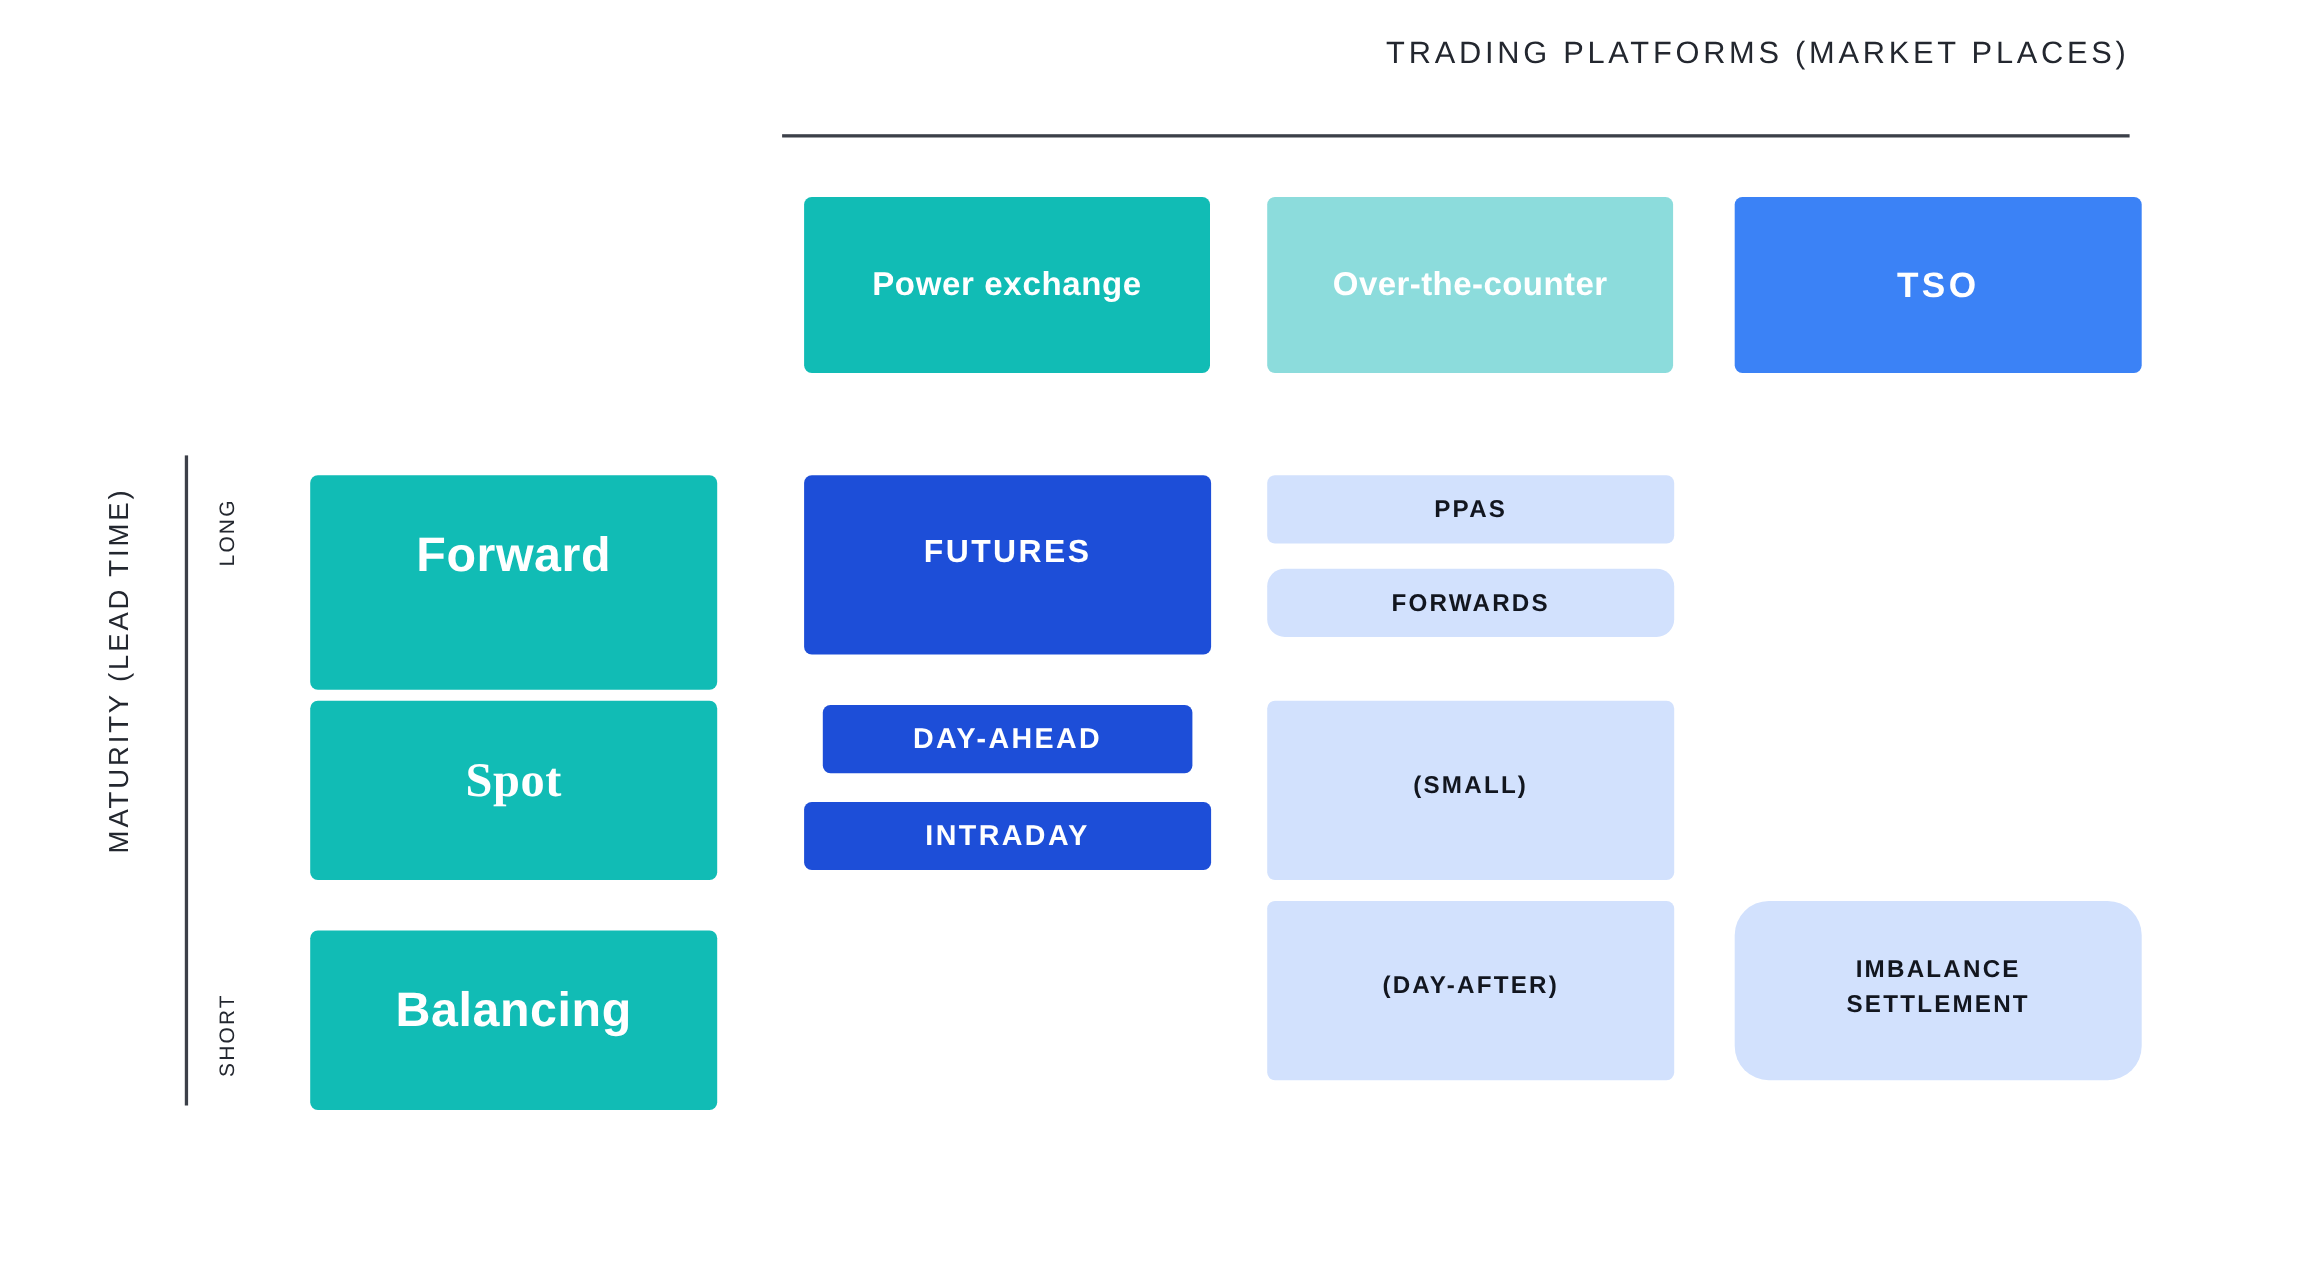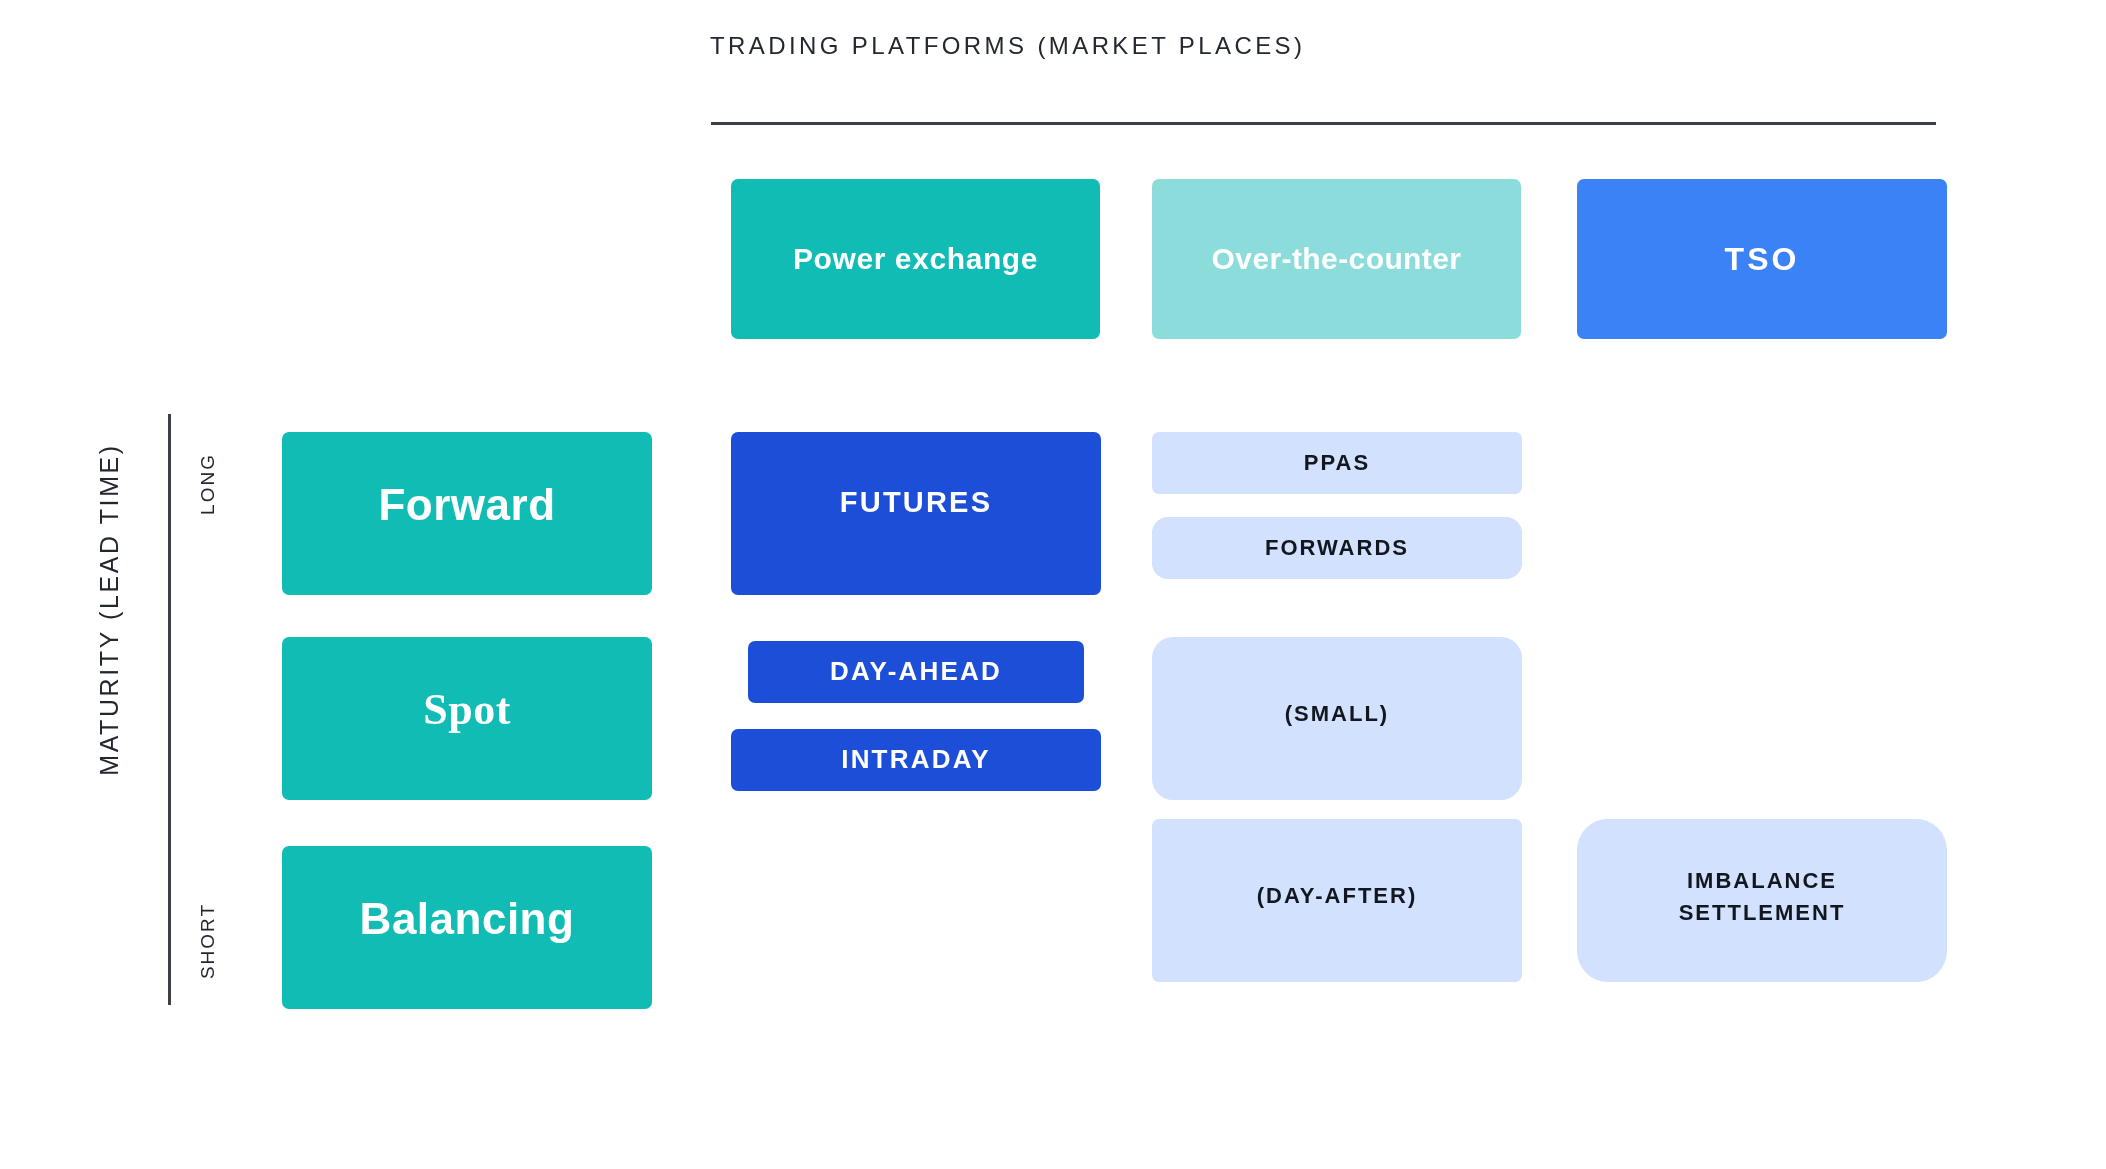--- a/index.html
+++ b/index.html
@@ -16,22 +16,22 @@
     height: 1169px;
     background: #ffffff;
   }
 
   
   .chart-title {
     position: absolute;
     left: 710px;
     top: 32px;
     width: 1226px;
-    text-align: left;
-    font-size: 24px;
+    text-align: right;
+    font-size: 28px;
     font-weight: 400;
     letter-spacing: 3.4px;
     color: #23272f;
     white-space: nowrap;
   }
   .title-rule {
     position: absolute;
     left: 711px;
     top: 122px;
     width: 1225px;
@@ -100,21 +100,21 @@
     left: 282px;
     width: 370px;
     background: #11bcb5;
     color: #ffffff;
     font-weight: 700;
     font-size: 44px;
     letter-spacing: 0.5px;
     align-items: flex-start;
     padding-top: 45px;
   }
-  .maturity-card.m-0 { top: 432px; height: 163px; }
+  .maturity-card.m-0 { top: 432px; height: 195px; }
   .maturity-card.m-1 { top: 637px; height: 163px; font-family: Liberation Serif, serif; }
   .maturity-card.m-2 { top: 846px; height: 163px; }
 
   
   .prod-purple {
     background: #1d4ed8;
     color: #ffffff;
     font-weight: 700;
     letter-spacing: 2.2px;
   }
@@ -125,21 +125,21 @@
   
   .prod-blue {
     background: #d2e1fd;
     color: #12161f;
     font-weight: 700;
     letter-spacing: 2px;
     font-size: 22px;
   }
   .prod-blue.b-ppas      { left: 1152px; top: 432px; width: 370px; height: 62px; }
   .prod-blue.b-forwards  { left: 1152px; top: 517px; width: 370px; height: 62px; border-radius: 16px; }
-  .prod-blue.b-small     { left: 1152px; top: 637px; width: 370px; height: 163px; align-items: flex-start; padding-top: 63px; border-radius: 21px; }
+  .prod-blue.b-small     { left: 1152px; top: 637px; width: 370px; height: 163px; align-items: flex-start; padding-top: 63px; }
   .prod-blue.b-dayafter  { left: 1152px; top: 819px; width: 370px; height: 163px; align-items: flex-start; padding-top: 63px; }
   .prod-blue.b-imbalance { left: 1577px; top: 819px; width: 370px; height: 163px; align-items: flex-start; padding-top: 46px; line-height: 1.45; border-radius: 31px; }
 </style>
 </head>
 <body>
 
 <div id="stage">
 
   <div class="chart-title">TRADING PLATFORMS (MARKET PLACES)</div>
   <div class="title-rule"></div>

